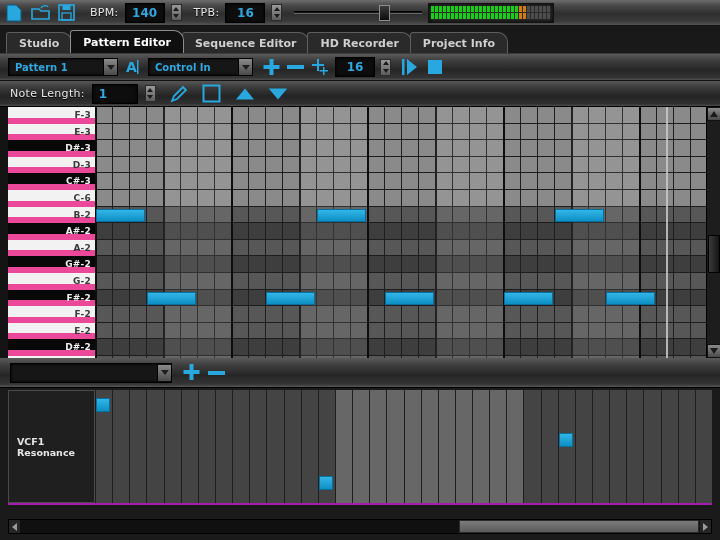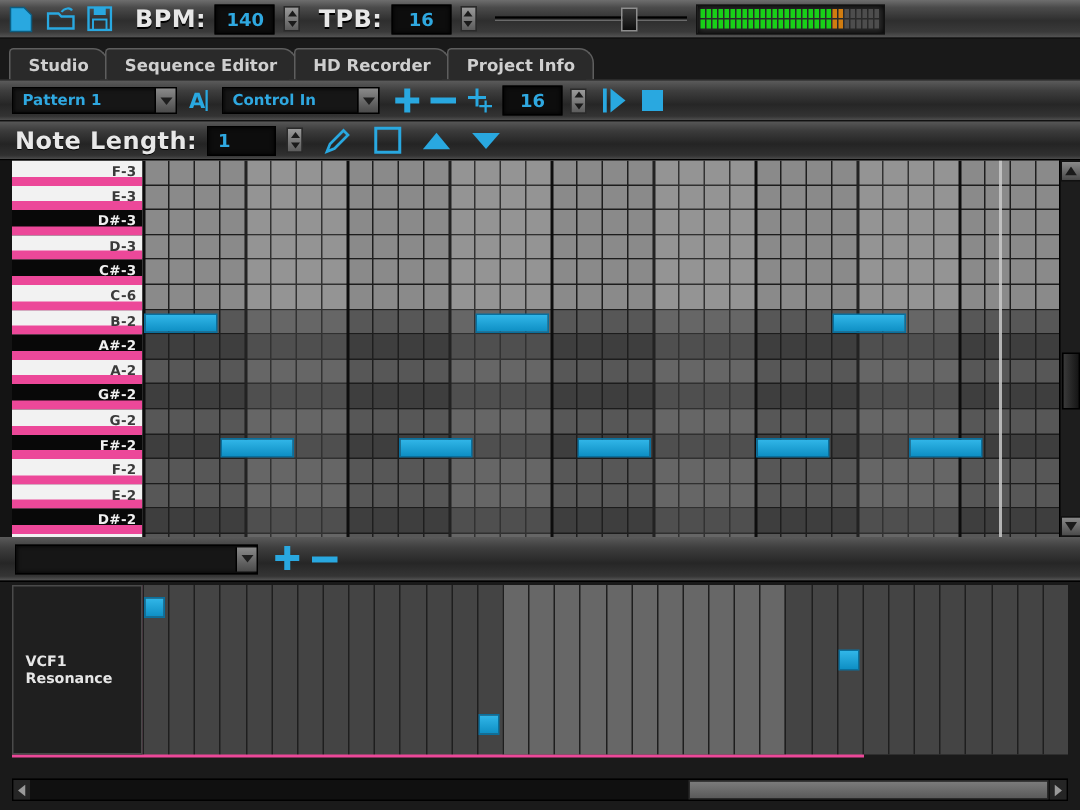--- a/index.html
+++ b/index.html
@@ -13,21 +13,21 @@
   .toolbar {
     position:absolute; left:0; top:0; width:720px; height:26px;
     background:linear-gradient(180deg,#6e6e6e 0%,#4b4b4b 20%,#2e2e2e 55%,#3a3a3a 85%,#555 100%);
     border-bottom:1px solid #111;
     display:flex; align-items:center; padding-left:4px; gap:6px;
   }
   .ic { width:20px; height:20px; display:flex; align-items:center; justify-content:center; cursor:pointer; }
   .ic svg { display:block; }
 
   .lbl {
-    color:#e8e8e8; font-size:16px; font-weight:bold; letter-spacing:.3px;
+    color:#e8e8e8; font-size:11px; font-weight:normal; letter-spacing:.3px;
     text-shadow:0 1px 0 #000;
   }
   .numbox {
     background:#0d0d0d; border:1px solid #000;
     color:#2fa8e0; font-size:12px; font-weight:bold;
     padding:2px 6px; min-width:40px; text-align:center;
     box-shadow:inset 0 0 3px #000;
   }
   .spinner {
     width:11px; height:17px; background:linear-gradient(180deg,#9a9a9a,#5c5c5c);
@@ -126,21 +126,21 @@
   .vscroll .btn.bot { position:absolute; bottom:0; }
   .vscroll .thumb { position:absolute; top:128px; left:1px; width:12px; height:38px;
                     background:linear-gradient(90deg,#3a3a3a,#151515); border:1px solid #000; cursor:pointer;}
 
   
   .autobar {
     position:absolute; left:0; top:358px; width:720px; height:30px;
     background:linear-gradient(180deg,#5a5a5a 0%,#3e3e3e 25%,#262626 60%,#353535 90%,#565656 100%);
     display:flex; align-items:center; padding-left:10px; gap:6px; border-bottom:1px solid #000;
   }
-  .autolane { position:absolute; left:8px; top:390px; width:568px; height:115px; background:#ec4899;}
+  .autolane { position:absolute; left:8px; top:390px; width:704px; height:115px; background:#a21caf;}
   .autoname {
     position:absolute; left:0; top:0; width:87px; height:113px;
     background:#1f1f1f; border:1px solid #4a4a4a;
     color:#e6e6e6; font-size:9.5px; font-weight:bold;
     display:flex; align-items:center; padding-left:8px;
   }
   .autogrid { position:absolute; left:87px; top:0; width:617px; height:113px; background:#444; overflow:hidden;}
   .apoint { position:absolute; width:14px; height:14px;
     background:linear-gradient(180deg,#31b6e8,#0e8fc4); border:1px solid #0a6f9c; cursor:pointer;}
 
@@ -311,20 +311,21 @@
       </div>
       <div class="col">
         <div class="seg" style="background: rgb(77, 77, 77);"></div>
         <div class="seg" style="background: rgb(77, 77, 77);"></div>
       </div>
     </div>
 </div>
 
 <div class="tabbar" id="tabbar">
     <div class="tab"><span>Studio</span></div>
+    <div class="tab active"><span>Pattern Editor</span></div>
     <div class="tab"><span>Sequence Editor</span></div>
     <div class="tab"><span>HD Recorder</span></div>
     <div class="tab"><span>Project Info</span></div>
   </div>
 
 <div class="bar2">
   <div class="combo" style="width:110px">
     <span class="txt">Pattern 1</span>
     <span class="arw">
         <i></i>

